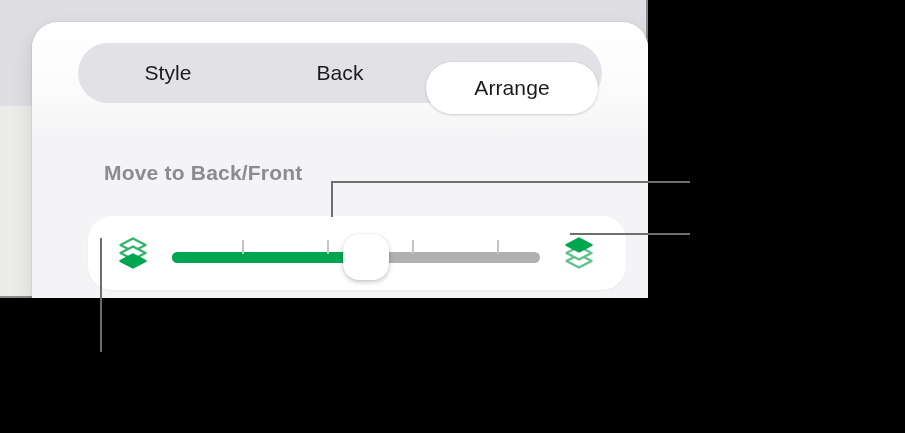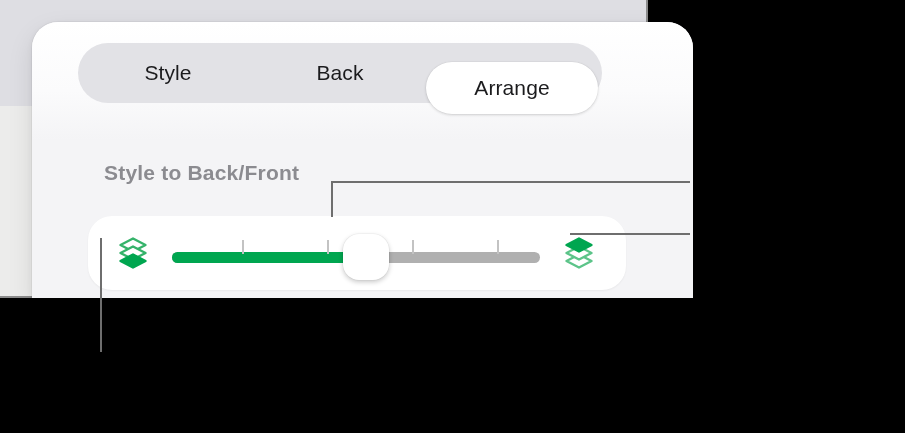--- a/index.html
+++ b/index.html
@@ -62,21 +62,20 @@
     position: absolute;
     left: 32px;
     top: 22px;
     width: 616px;
     height: 276px;
     background: #f4f4f6;
     border-radius: 26px 26px 0 0;
     box-shadow: 0 0 0 1px rgba(0,0,0,0.035),
                 0 10px 26px rgba(0,0,0,0.10),
                 0 2px 6px rgba(0,0,0,0.06);
-    padding-left: 45px;
   }
   .panel-gloss {
     position: absolute;
     left: 0;
     top: 0;
     right: 0;
     height: 118px;
     border-radius: 26px 26px 0 0;
     background: linear-gradient(180deg, #ffffff 0%, #fbfbfc 58%, #f4f4f6 100%);
     pointer-events: none;
@@ -216,21 +215,21 @@
 
   <div class="panel">
     <div class="panel-gloss"></div>
 
     <div class="segmented">
       <div class="seg-item">Style</div>
       <div class="seg-item">Back</div>
       <div class="seg-item active">Arrange</div>
     </div>
 
-    <div class="section-label">Style to Back/Front</div>
+    <div class="section-label">Move to Back/Front</div>
 
     <div class="row-card">
 
       <div class="icon-btn icon-back">
         <svg width="40" height="40" viewBox="0 0 40 40" aria-hidden="true">
 
           <path d="M20 5.5 L32.5 12 L20 18.5 L7.5 12 Z" fill="none" stroke="#35b36a" stroke-width="2.4" stroke-linejoin="round"></path>
 
           <path d="M20 13.5 L32.5 20 L20 26.5 L7.5 20 Z" fill="#ffffff" stroke="#35b36a" stroke-width="2.4" stroke-linejoin="round"></path>
 

